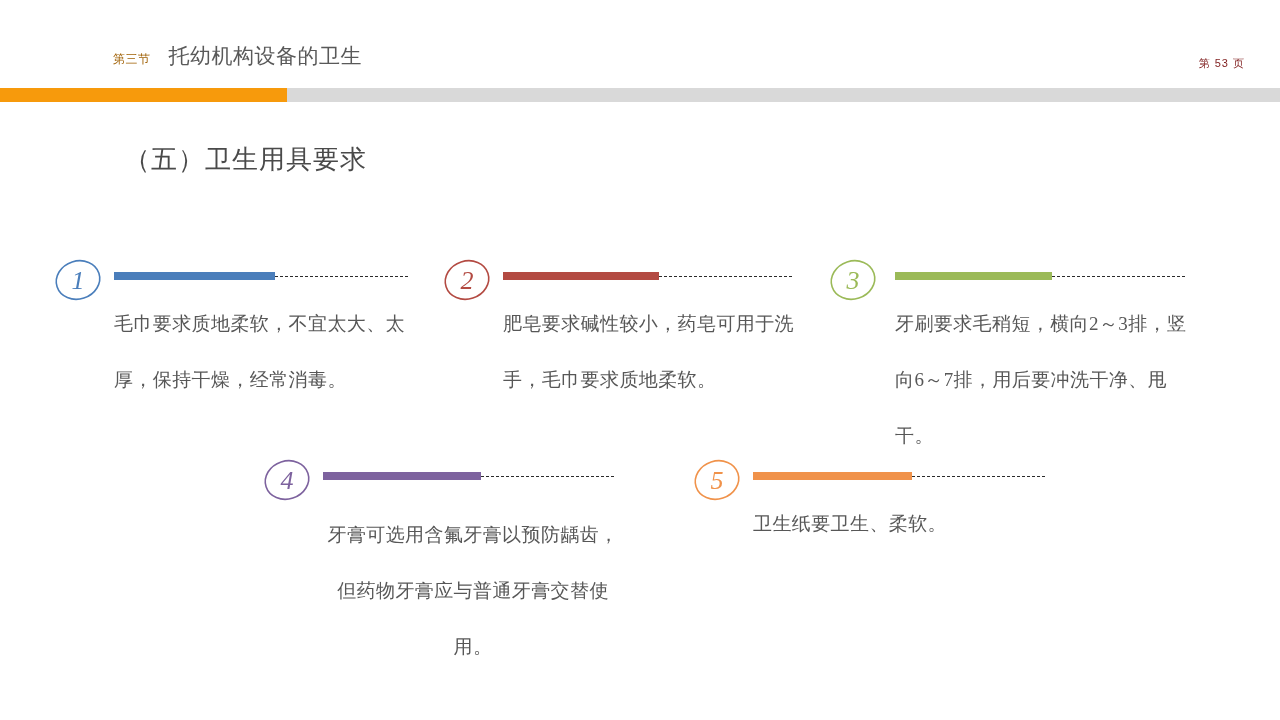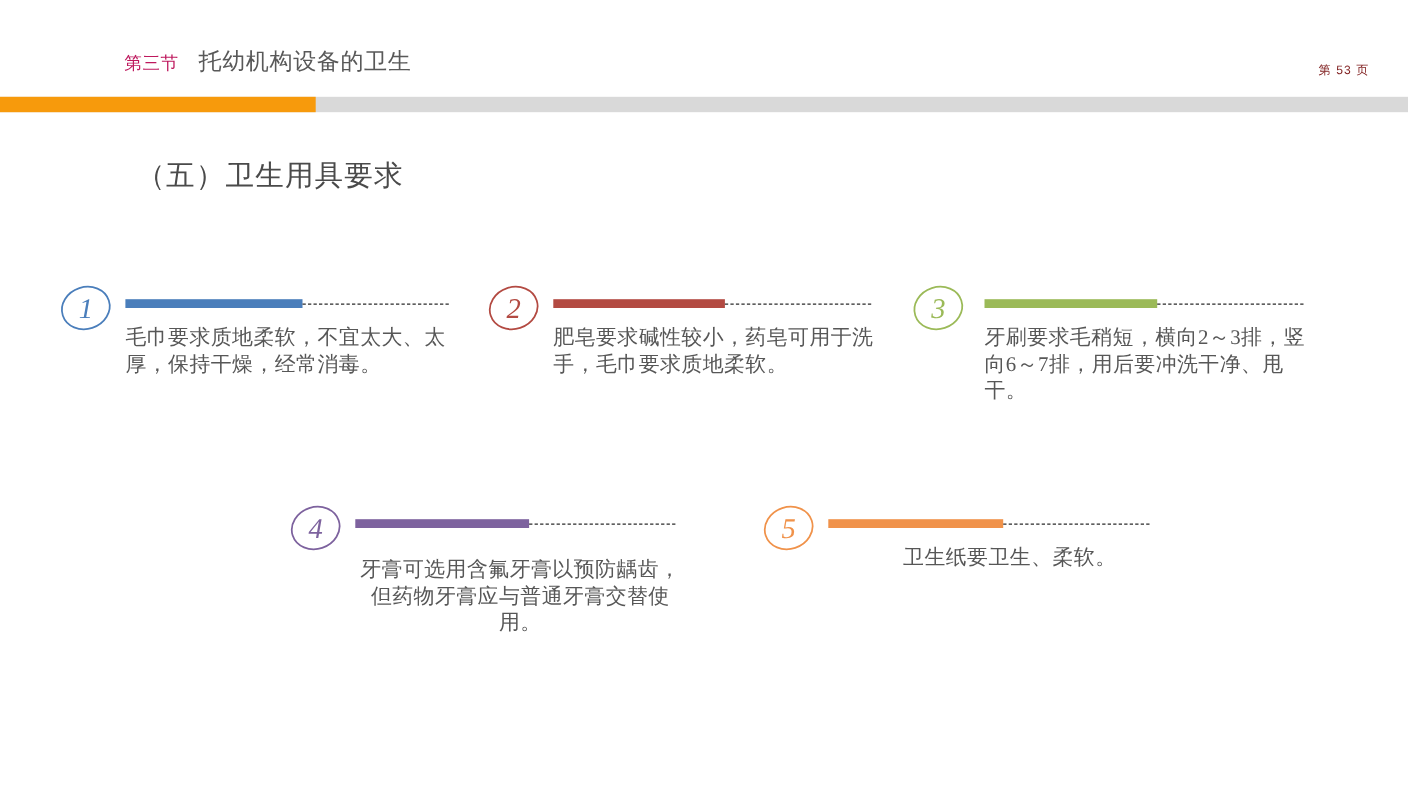--- a/index.html
+++ b/index.html
@@ -24,22 +24,22 @@
   }
   .header-title-wrap {
     position: absolute;
     left: 113px;
     top: 42px;
     display: flex;
     align-items: baseline;
     white-space: nowrap;
   }
   .header-kicker {
-    font-size: 16px;
-    color: #be185d;
+    font-size: 12px;
+    color: #a16207;
     letter-spacing: 0.5px;
     text-align: right;
   }
   .header-title {
     font-size: 21px;
     color: #595959;
     margin-left: 18px;
     letter-spacing: 0.5px;
   }
   .page-number {
@@ -108,21 +108,21 @@
   }
   .rule-dashed {
     height: 0;
     border-top: 1px dashed #2b2b2b;
     align-self: flex-end;
     margin-bottom: 3px;
   }
   .item-text {
     position: absolute;
     font-size: 19px;
-    line-height: 24px;
+    line-height: 56px;
     color: #575757;
     letter-spacing: 0.4px;
   }
 
   
   #item-1 { left: 52px;  top: 256px; }
   #item-1 .item-rule { left: 62px; top: 16px; }
   #item-1 .rule-solid { width: 161px; }
   #item-1 .rule-dashed { width: 133px; }
   #item-1 .item-text { left: 62px; top: 40px; width: 310px; }
@@ -142,21 +142,21 @@
   #item-4 { left: 261px; top: 456px; }
   #item-4 .item-rule { left: 62px; top: 16px; }
   #item-4 .rule-solid { width: 158px; }
   #item-4 .rule-dashed { width: 133px; }
   #item-4 .item-text { left: 62px; top: 51px; width: 300px; text-align: center; }
 
   #item-5 { left: 691px; top: 456px; }
   #item-5 .item-rule { left: 62px; top: 16px; }
   #item-5 .rule-solid { width: 159px; }
   #item-5 .rule-dashed { width: 133px; }
-  #item-5 .item-text { left: 62px; top: 40px; width: 330px; text-align: center; }
+  #item-5 .item-text { left: 62px; top: 40px; width: 330px; }
 </style>
 </head>
 <body>
 
 <div class="header">
   <div class="header-title-wrap">
     <span class="header-kicker">第三节</span>
     <span class="header-title">托幼机构设备的卫生</span>
   </div>
   <div class="page-number">第 53 页</div>

